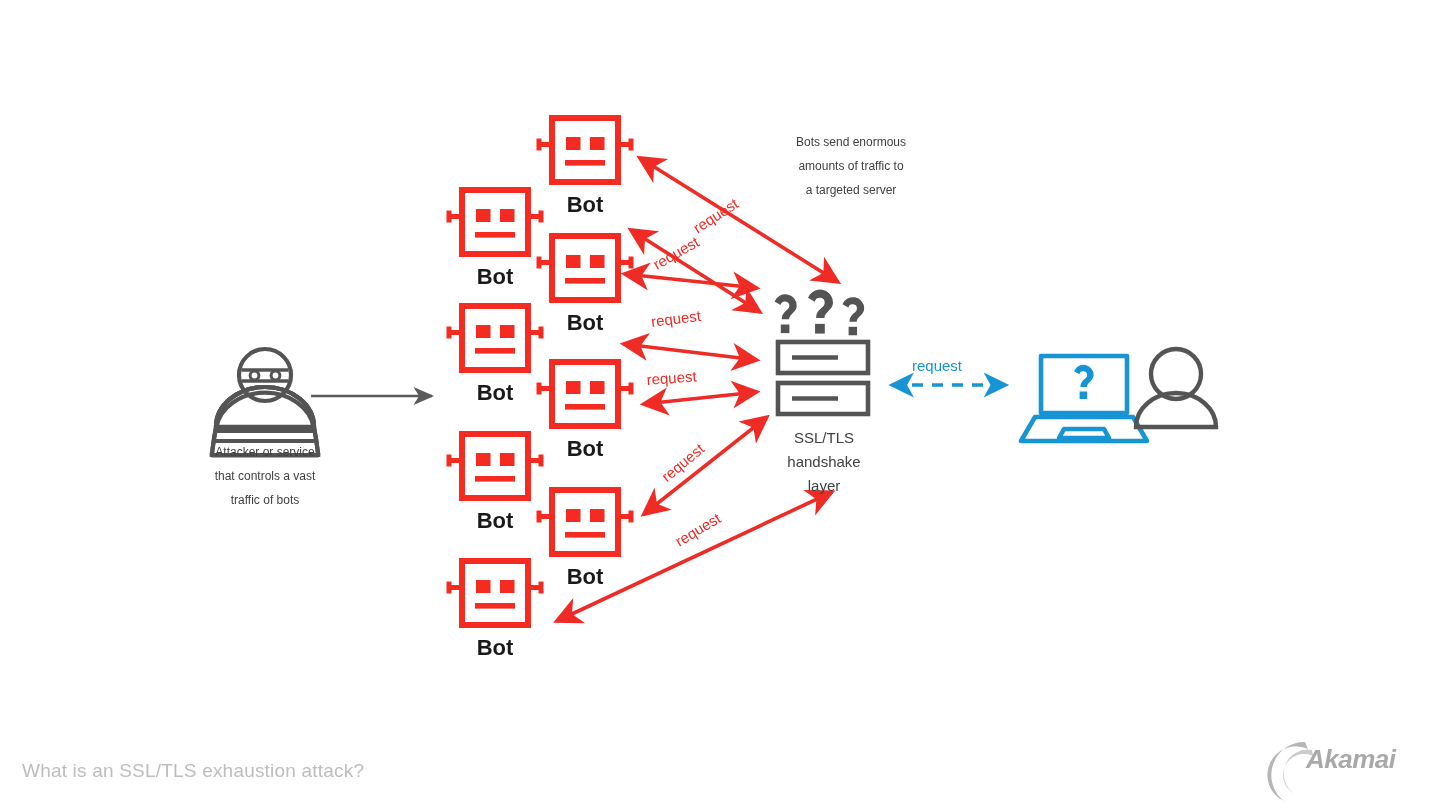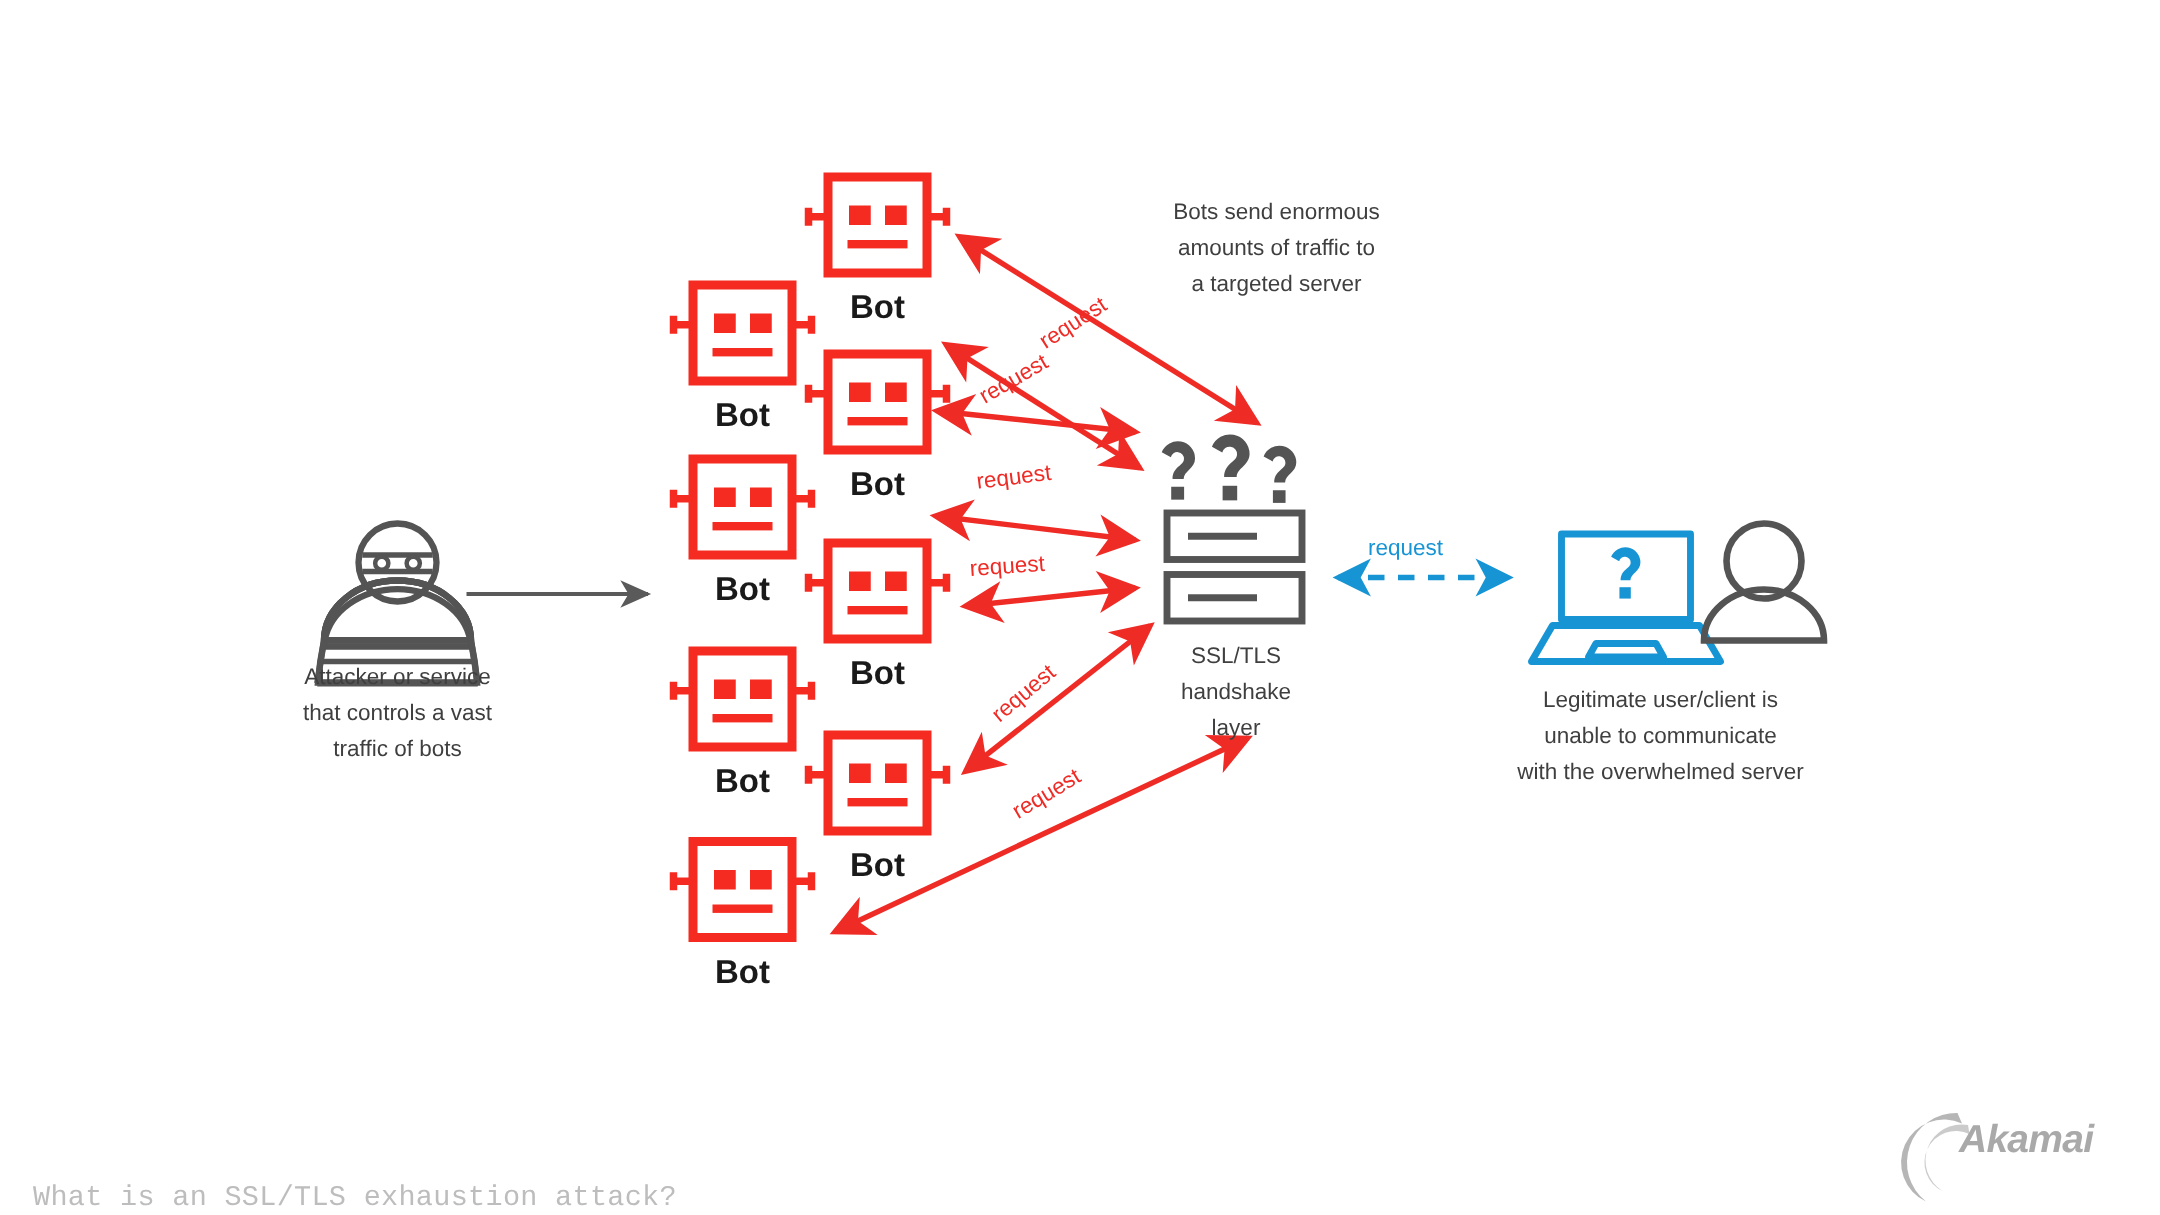--- a/index.html
+++ b/index.html
@@ -1,33 +1,33 @@
 <!DOCTYPE html>
 <html><head>
 <meta charset="utf-8">
 <style>
   html,body{margin:0;padding:0;background:#fff;}
   body{width:1440px;height:810px;position:relative;overflow:hidden;
        font-family:"Liberation Sans","DejaVu Sans",sans-serif;}
   #stage{position:absolute;inset:0;width:1440px;height:810px;}
   svg#scene{position:absolute;left:0;top:0;width:1440px;height:810px;}
 
-  .lbl{position:absolute;color:#3f3f3f;font-size:15px;line-height:24px;
+  .lbl{position:absolute;color:#3f3f3f;font-size:12px;line-height:24px;
        text-align:center;white-space:pre-line;font-family:"Liberation Sans",sans-serif;}
   .botlabel{position:absolute;color:#1a1a1a;font-size:22px;font-weight:700;
             text-align:center;font-family:"Liberation Sans",sans-serif;}
   .reqlabel{position:absolute;color:#ef2b26;font-size:15px;font-weight:400;
             font-family:"Liberation Sans",sans-serif;white-space:nowrap;
             transform-origin:0 0;}
   .bluelabel{position:absolute;color:#1794d4;font-size:15px;
              font-family:"Liberation Sans",sans-serif;white-space:nowrap;}
   .serverlabel{position:absolute;color:#3f3f3f;font-size:15px;line-height:24px;
                text-align:center;white-space:pre-line;}
   .footer{position:absolute;left:22px;top:760px;color:#bdbdbd;font-size:19px;
-          font-family:Liberation Mono, monospace;letter-spacing:0.2px;margin-top:27px;}
+          font-family:Liberation Sans, sans-serif;letter-spacing:0.2px;}
   .logo-wrap{position:absolute;left:1262px;top:736px;width:162px;height:58px;}
   .logo-text{position:absolute;left:44px;top:8px;font-size:26px;font-weight:700;
              font-style:italic;color:#a9a9a9;letter-spacing:-0.5px;
              font-family:"Liberation Sans",sans-serif;}
 </style>
 </head>
 <body>
 
 <div id="stage">
 
@@ -252,23 +252,20 @@
   <div class="lbl" style="left:740px;top:130px;width:222px;">Bots send enormous
 amounts of traffic to
 a targeted server</div>
 
   <div class="serverlabel" style="left:758px;top:426px;width:132px;">SSL/TLS
 handshake
 layer</div>
 
   <div class="bluelabel" style="left:912px;top:357px;">request</div>
 
-  <div class="lbl" style="left:962px;top:455px;width:290px;">Legitimate user/client is
-unable to communicate
-with the overwhelmed server</div>
 
   <div class="footer">What is an SSL/TLS exhaustion attack?</div>
 
   <div class="logo-wrap">
     <div class="logo-text">Akamai</div>
   </div>
 
   <div id="text-layer">
       <div class="botlabel" style="left: 535px; top: 192px; width: 100px;">Bot</div>
       <div class="botlabel" style="left: 445px; top: 264px; width: 100px;">Bot</div>

